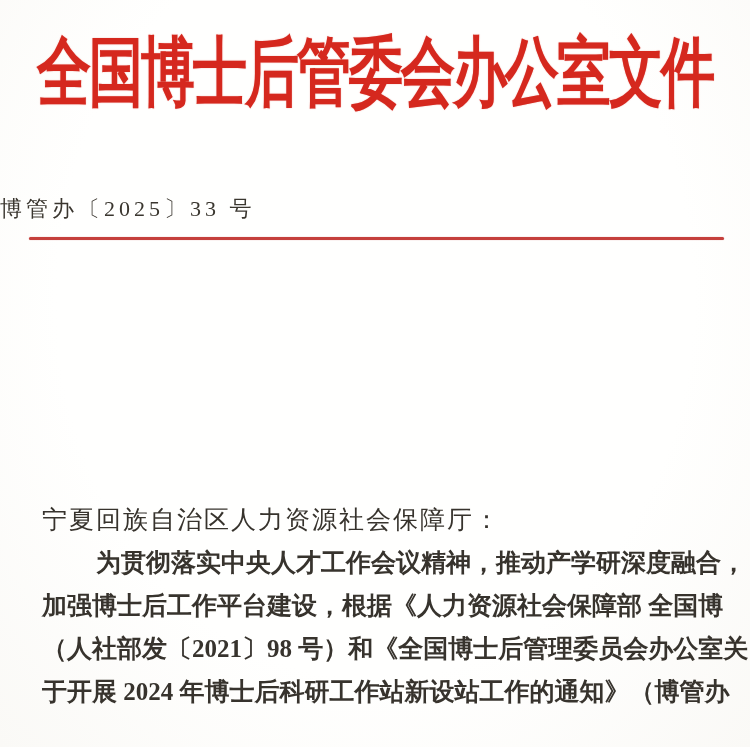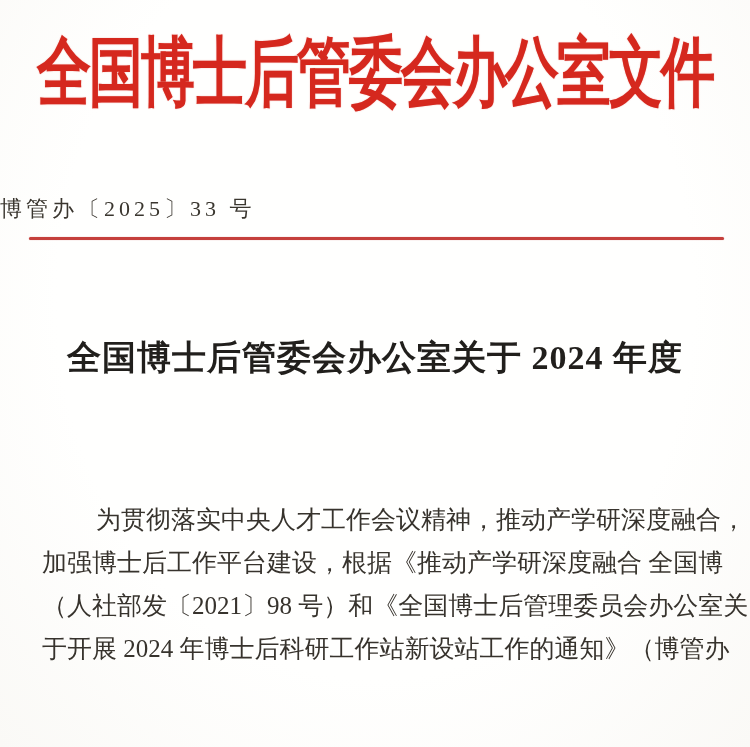--- a/index.html
+++ b/index.html
@@ -84,40 +84,41 @@
   .addressee {
     line-height: 43px;
     letter-spacing: 2px;
     white-space: nowrap;
   }
   .b-line {
     line-height: 43px;
     text-align: justify;
     text-align-last: justify;
     white-space: nowrap;
+    font-weight: bold;
   }
   .b-line.indent {
     padding-left: 54px;
   }
 </style>
 </head>
 <body>
 
 <div class="page">
 
   <div class="letterhead-title">全国博士后管委会办公室文件</div>
 
   <div class="doc-number">博管办〔2025〕33 号</div>
 
   <div class="red-rule"></div>
 
   <div class="doc-title">
-    <div class="t-line">全国博士后管委会办公室关于 2024 年度</div>
   </div>
 
   <div class="letter-body">
+    <div class="addressee">宁夏回族自治区人力资源社会保障厅：</div>
     <div class="b-line indent">为贯彻落实中央人才工作会议精神，推动产学研深度融合，</div>
-    <div class="b-line">加强博士后工作平台建设，根据《推动产学研深度融合 全国博</div>
+    <div class="b-line">加强博士后工作平台建设，根据《人力资源社会保障部 全国博</div>
     <div class="b-line">（人社部发〔2021〕98 号）和《全国博士后管理委员会办公室关</div>
     <div class="b-line">于开展 2024 年博士后科研工作站新设站工作的通知》（博管办</div>
   </div>
 
 </div>
 
 </body></html>

